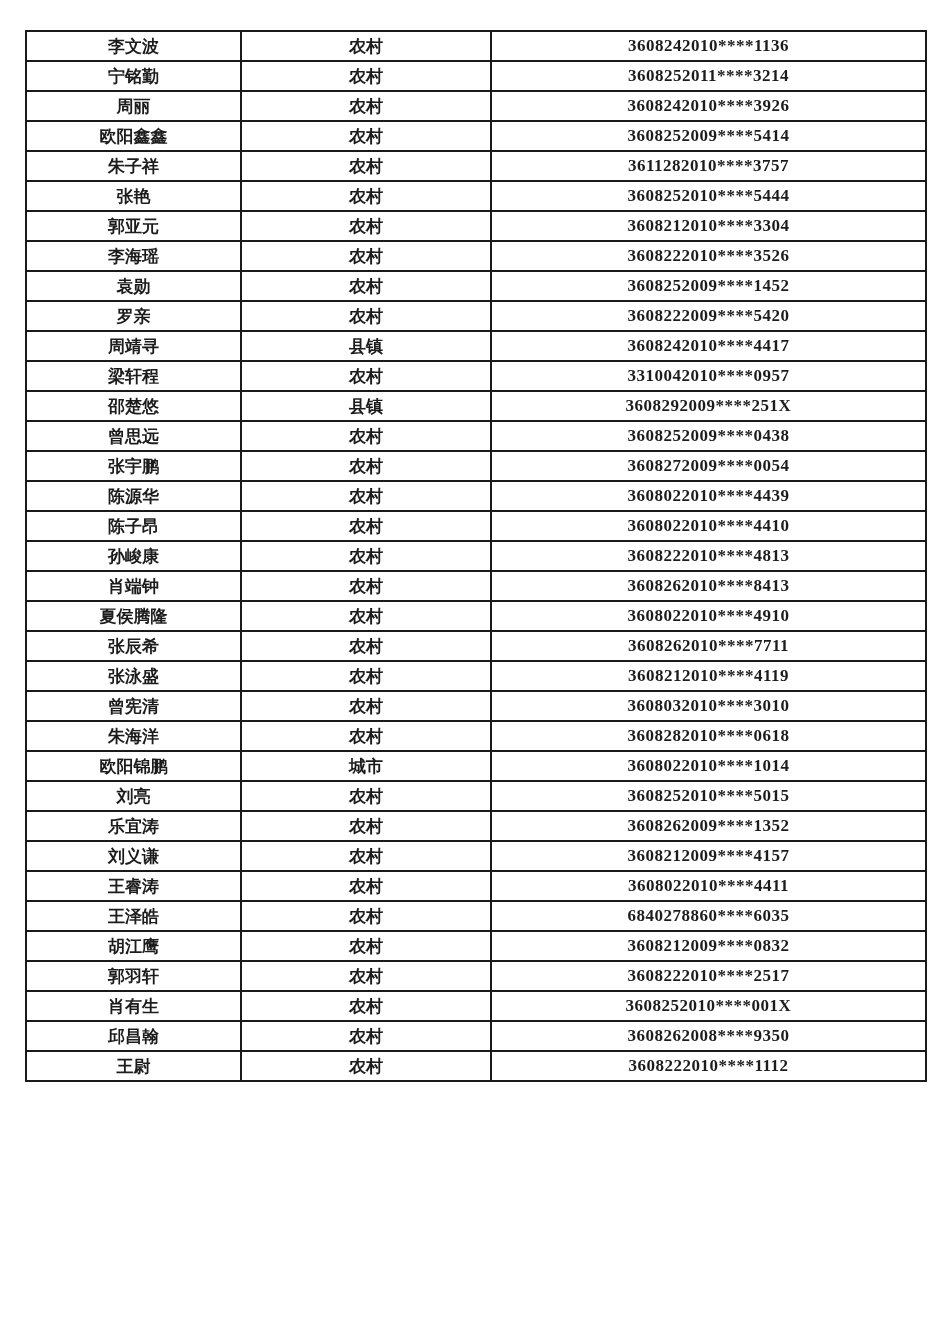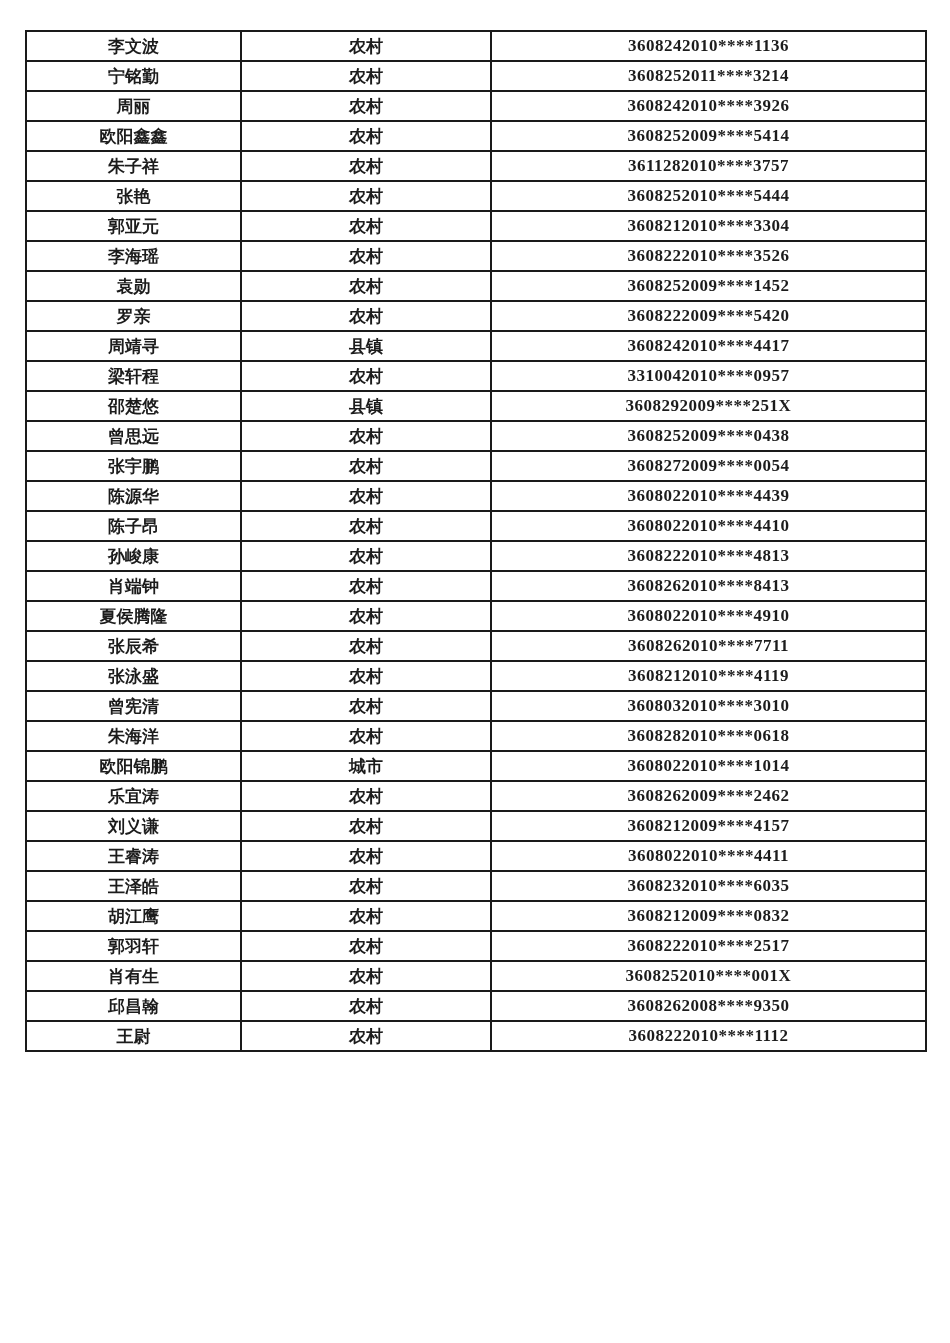--- a/index.html
+++ b/index.html
@@ -198,43 +198,48 @@
     <td class="area-cell">农村</td>
     <td class="id-cell">3608282010****0618</td>
   </tr>
 
   <tr>
     <td class="name-cell">欧阳锦鹏</td>
     <td class="area-cell">城市</td>
     <td class="id-cell">3608022010****1014</td>
   </tr>
 
+  <tr>
+    <td class="name-cell">刘亮</td>
+    <td class="area-cell">农村</td>
+    <td class="id-cell">3608252010****5015</td>
+  </tr>
 
   <tr>
     <td class="name-cell">乐宜涛</td>
     <td class="area-cell">农村</td>
-    <td class="id-cell">3608262009****2462</td>
+    <td class="id-cell">3608262009****1352</td>
   </tr>
 
   <tr>
     <td class="name-cell">刘义谦</td>
     <td class="area-cell">农村</td>
     <td class="id-cell">3608212009****4157</td>
   </tr>
 
   <tr>
     <td class="name-cell">王睿涛</td>
     <td class="area-cell">农村</td>
     <td class="id-cell">3608022010****4411</td>
   </tr>
 
   <tr>
     <td class="name-cell">王泽皓</td>
     <td class="area-cell">农村</td>
-    <td class="id-cell">3608232010****6035</td>
+    <td class="id-cell">6840278860****6035</td>
   </tr>
 
   <tr>
     <td class="name-cell">胡江鹰</td>
     <td class="area-cell">农村</td>
     <td class="id-cell">3608212009****0832</td>
   </tr>
 
 
   <tr>

